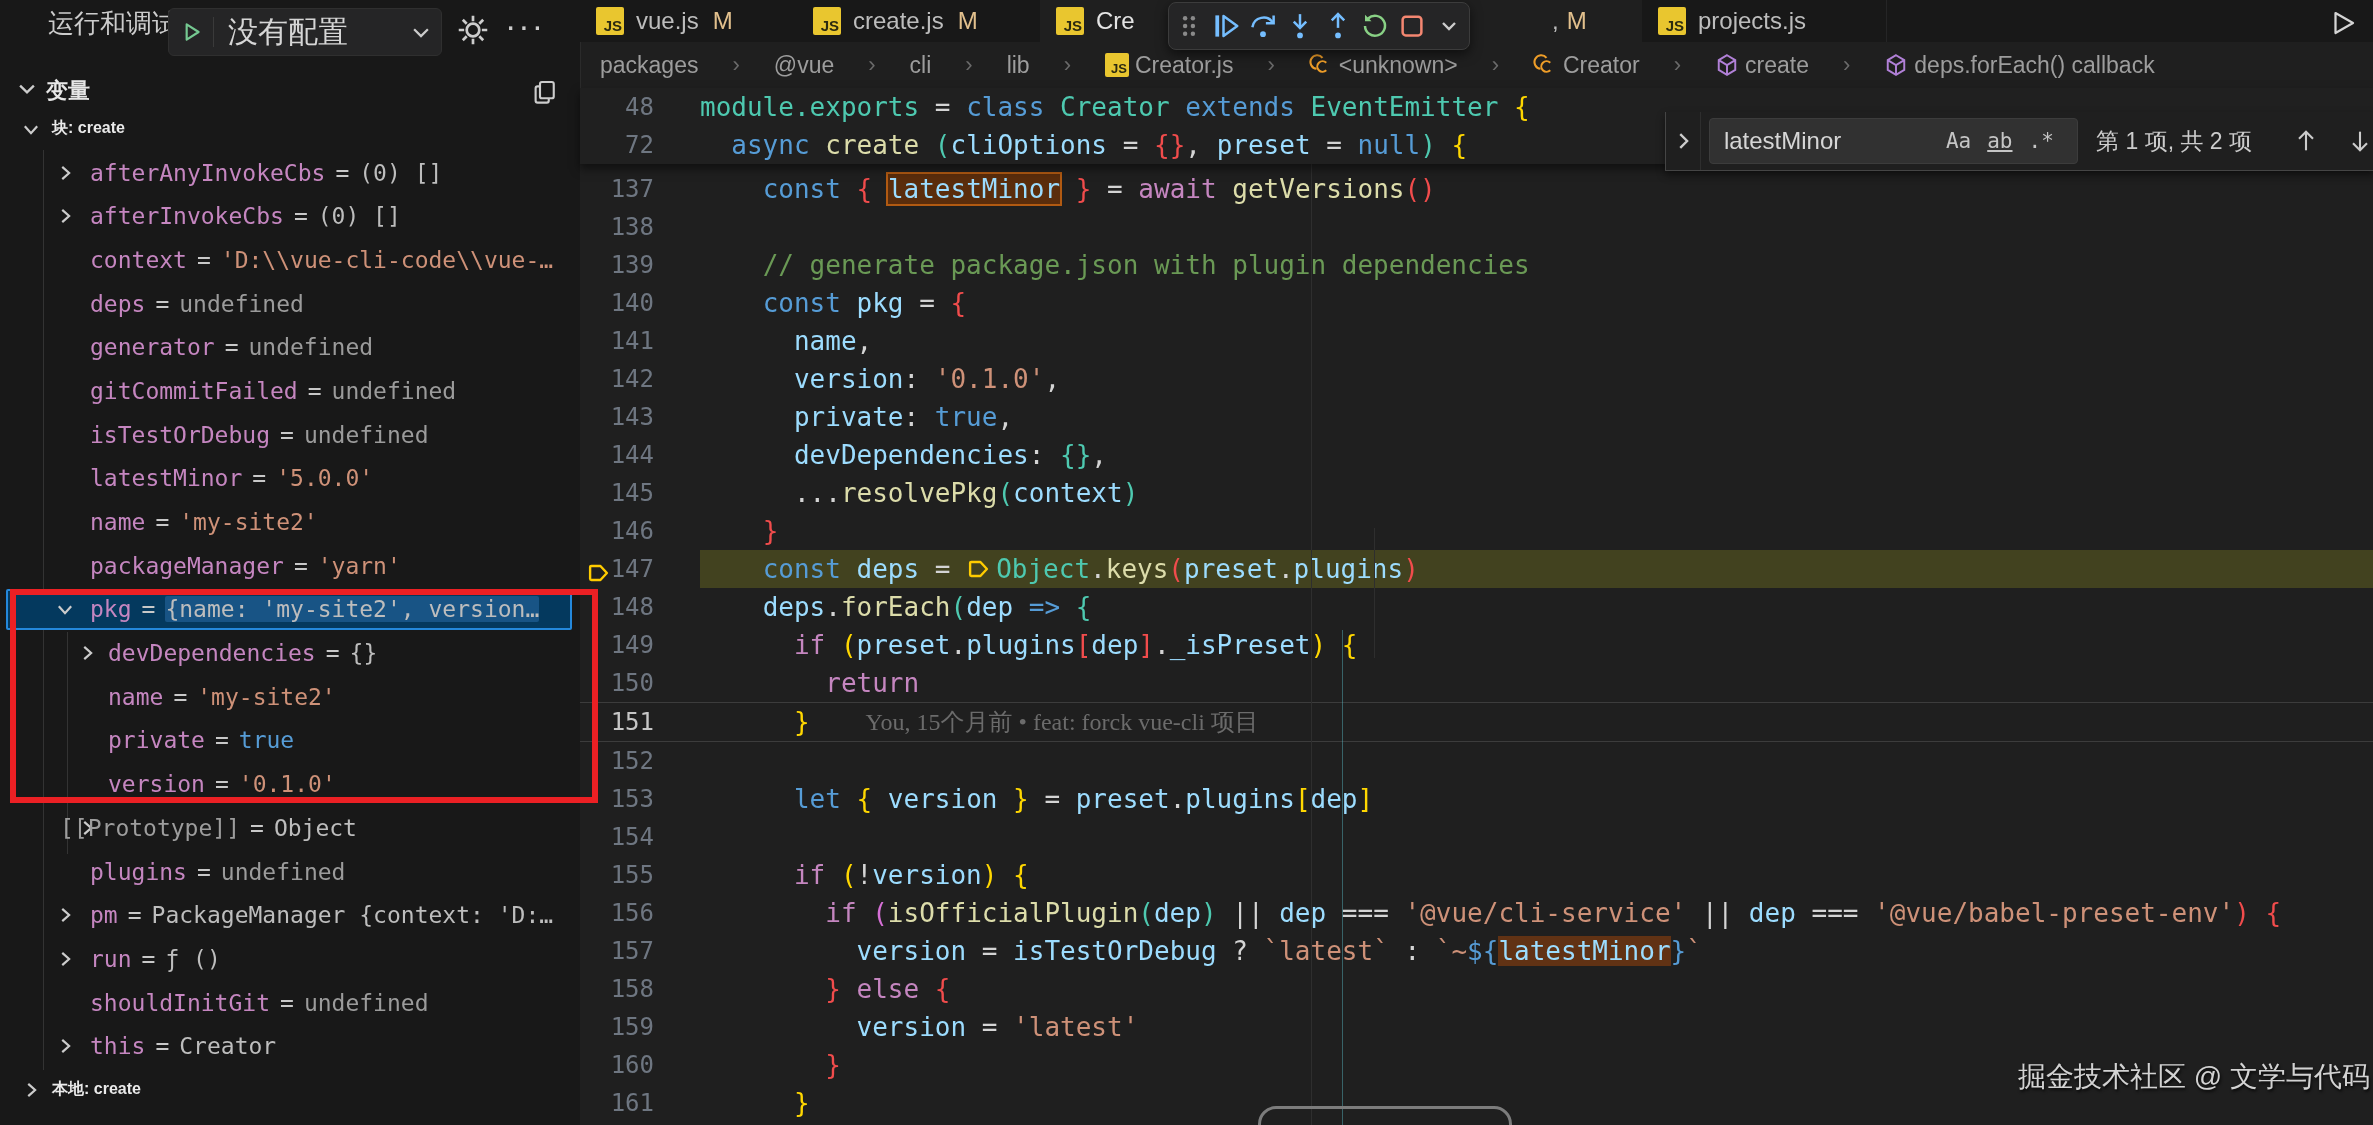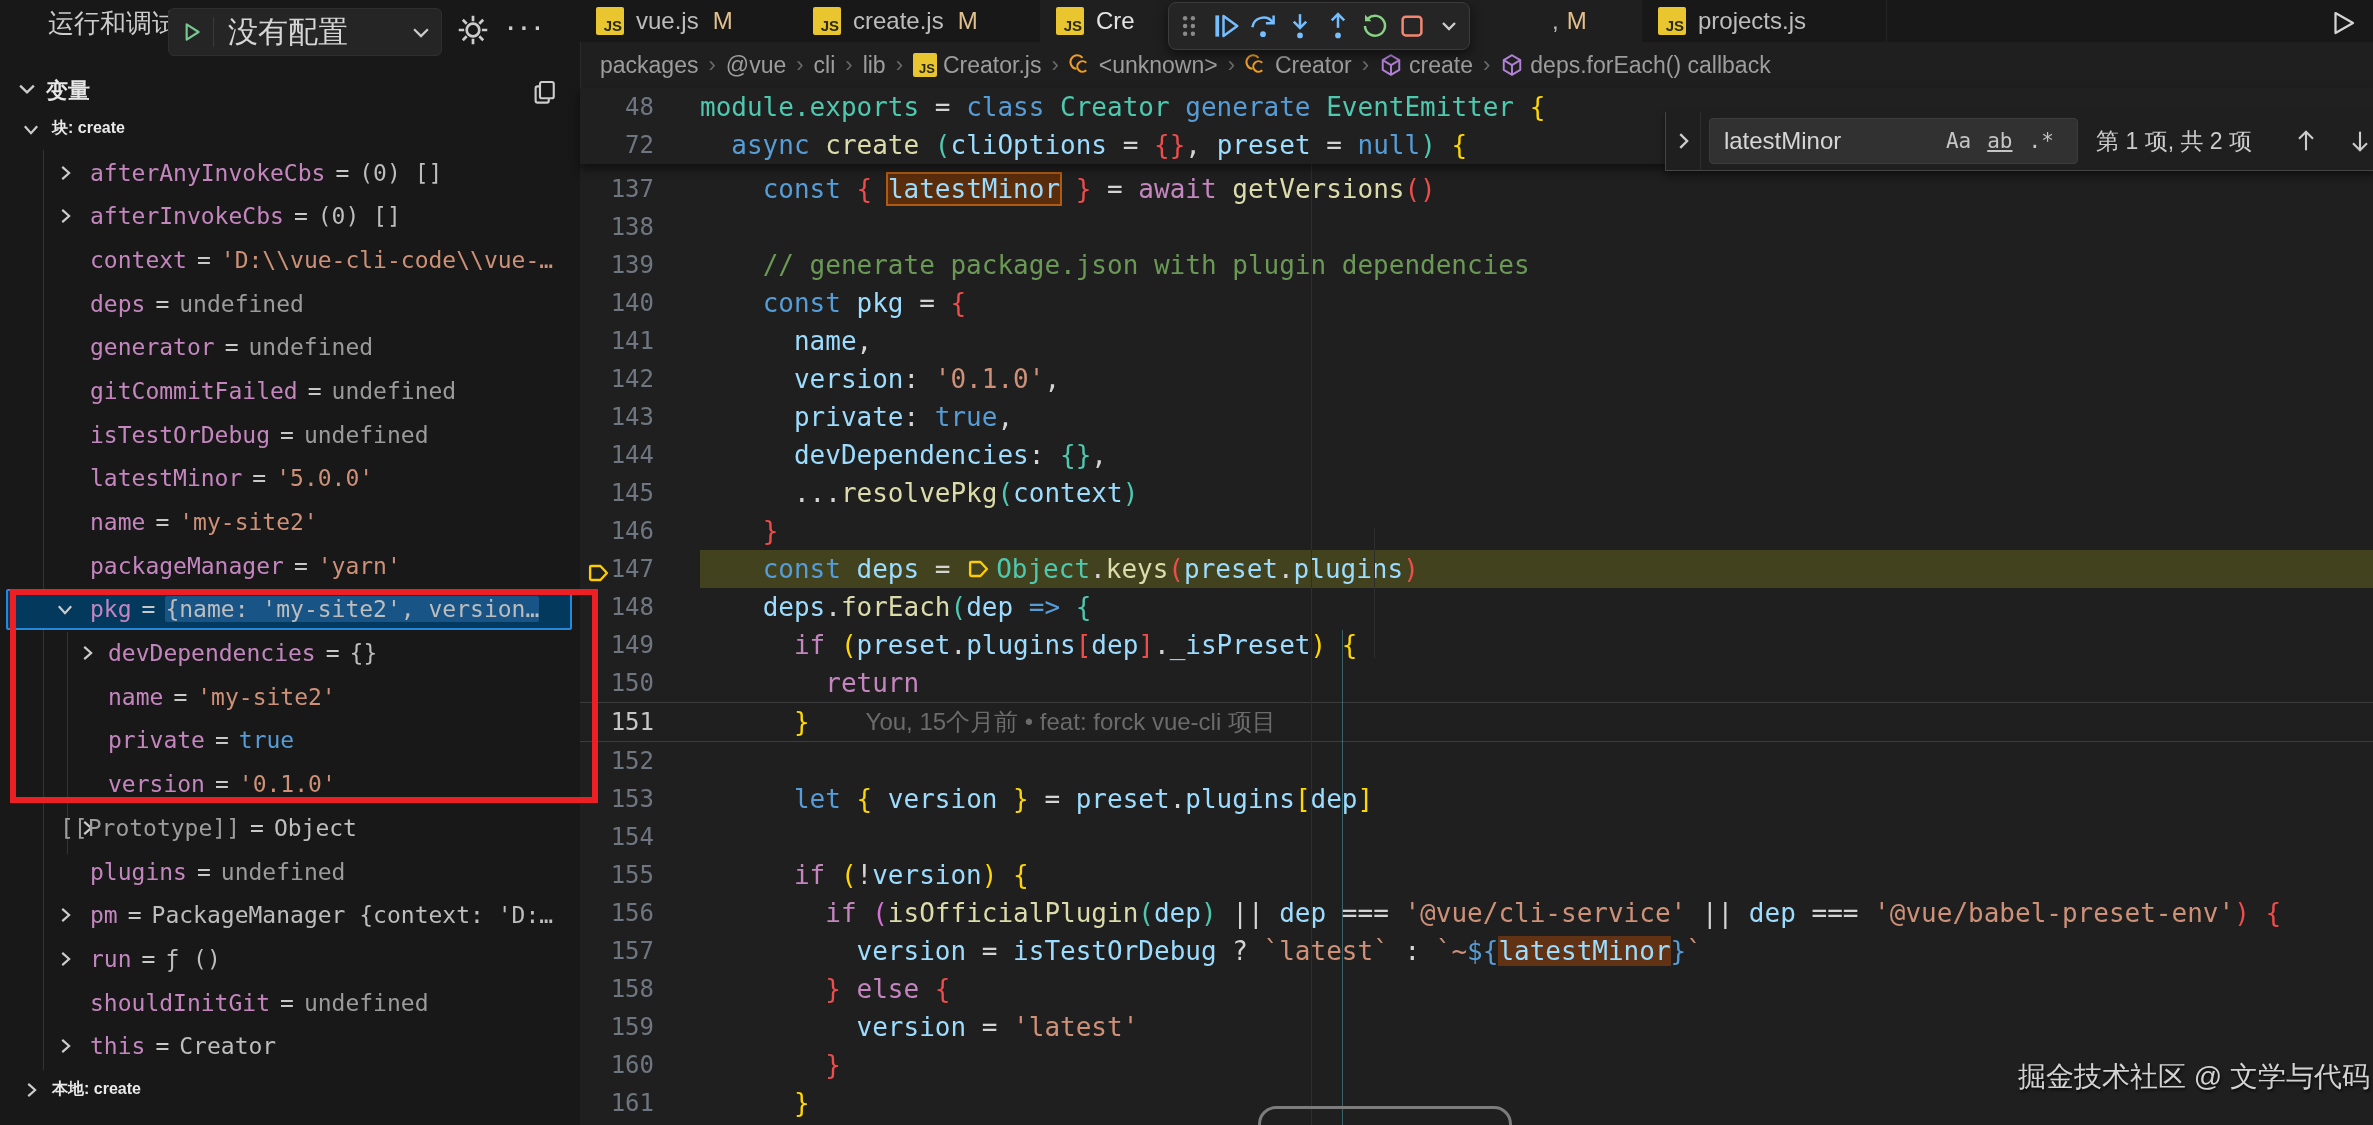--- a/index.html
+++ b/index.html
@@ -39,31 +39,31 @@
   .tab .badge{font-size:24px;color:#e2c08d;margin-left:14px;}
   .tab .jsbadge{margin-left:16px;}
   .jsbadge{width:28px;height:28px;background:#e9c62f;color:#2b2a10;font-weight:700;font-size:15px;display:flex;align-items:flex-end;justify-content:flex-end;padding:0 2px 1px 0;box-sizing:border-box;border-radius:2px;font-family:"Liberation Sans",sans-serif;}
   .tab-frag{position:absolute;left:972px;top:0;height:42px;display:flex;align-items:center;font-size:24px;}
   .tab-frag .comma{color:#bdbdbd;} .tab-frag .m{color:#e2c08d;margin-left:8px;}
   .run-action{position:absolute;left:1748px;top:8px;width:30px;height:30px;}
   
   .dbg-toolbar{position:absolute;left:588px;top:2px;width:300px;height:46px;background:#252526;border:1px solid #3c3c3c;border-radius:8px;box-shadow:0 4px 12px rgba(0,0,0,0.55);display:flex;align-items:center;justify-content:space-evenly;z-index:30;}
   .dbg-btn{width:34px;height:34px;display:flex;align-items:center;justify-content:center;}
   
-  .breadcrumbs{position:absolute;left:20px;top:42px;height:46px;display:flex;align-items:center;font-size:23px;color:#9d9d9d;white-space:nowrap;}
+  .breadcrumbs{position:absolute;left:20px;top:42px;height:46px;display:flex;align-items:center;font-size:23px;color:#9d9d9d;white-space:nowrap;gap:24px;}
   .bc-item{display:flex;align-items:center;}
   .bc-sep{margin:0 10px;color:#6a6a6a;font-size:22px;}
   .bc-ico{width:24px;height:24px;margin-right:6px;display:inline-block;}
   
   .editor{position:absolute;left:0;top:88px;width:1793px;height:1037px;background:#1f1f1f;}
   .code-line{display:flex;height:38px;align-items:center;position:relative;}
   .gutter{width:120px;flex:none;text-align:right;padding-right:46px;box-sizing:border-box;font-family:"DejaVu Sans Mono",monospace;font-size:24px;color:#6e7681;position:relative;}
   .gutter-ico{position:absolute;left:4px;top:5px;width:28px;height:28px;}
   .code-text{white-space:pre;font-family:"DejaVu Sans Mono",monospace;font-size:26px;}
-  .blame{margin-left:56px;color:#6b6b6b;font-family:Liberation Sans, sans-serif;font-size:24px;white-space:pre;}
+  .blame{margin-left:56px;color:#6b6b6b;font-family:Liberation Serif, serif;font-size:24px;white-space:pre;}
   .code-line.hl{background:linear-gradient(to right,transparent 120px,#42421f 120px);}
   .code-line.cur{border-top:1px solid rgba(255,255,255,0.13);border-bottom:1px solid rgba(255,255,255,0.13);}
   .code-line.cur .gutter{color:#c6c6c6;}
   .sticky{position:absolute;left:0;top:0;width:1793px;background:#202020;box-shadow:0 5px 9px rgba(0,0,0,0.5);z-index:10;}
   .code-area{position:absolute;left:0;top:82px;width:1793px;}
   .tk-k{color:#569cd6}.tk-c{color:#c586c0}.tk-s{color:#ce9178}.tk-f{color:#dcdcaa}
   .tk-v{color:#9cdcfe}.tk-t{color:#4ec9b0}.tk-m{color:#6a9955}.tk-p{color:#d4d4d4}
   .tk-G{color:#ffd700}.tk-R{color:#f14c4c}.tk-T{color:#4ec9b0}.tk-P{color:#d670d6}
   .fm1{background:#5a2d0c;outline:2px solid #b15a12;}
   .fm2{background:#613214;}
@@ -539,21 +539,21 @@
             <span class="code-text"><span class="tk-p">        </span><span class="tk-R">}</span></span>
           </div>
           <div class="code-line">
             <span class="gutter">161</span>
             <span class="code-text"><span class="tk-p">      </span><span class="tk-G">}</span></span>
           </div>
         </div>
       <div class="sticky" id="sticky">
           <div class="code-line">
             <span class="gutter">48</span>
-            <span class="code-text"><span class="tk-t">module.exports</span><span class="tk-p"> = </span><span class="tk-k">class</span><span class="tk-p"> </span><span class="tk-t">Creator</span><span class="tk-p"> </span><span class="tk-k">generate</span><span class="tk-p"> </span><span class="tk-t">EventEmitter</span><span class="tk-p"> </span><span class="tk-G">{</span></span>
+            <span class="code-text"><span class="tk-t">module.exports</span><span class="tk-p"> = </span><span class="tk-k">class</span><span class="tk-p"> </span><span class="tk-t">Creator</span><span class="tk-p"> </span><span class="tk-k">extends</span><span class="tk-p"> </span><span class="tk-t">EventEmitter</span><span class="tk-p"> </span><span class="tk-G">{</span></span>
           </div>
           <div class="code-line">
             <span class="gutter">72</span>
             <span class="code-text"><span class="tk-p">  </span><span class="tk-k">async</span><span class="tk-p"> </span><span class="tk-f">create</span><span class="tk-p"> </span><span class="tk-T">(</span><span class="tk-v">cliOptions</span><span class="tk-p"> = </span><span class="tk-R">{}</span><span class="tk-p">, </span><span class="tk-v">preset</span><span class="tk-p"> = </span><span class="tk-k">null</span><span class="tk-T">)</span><span class="tk-p"> </span><span class="tk-G">{</span></span>
           </div>
         </div>
     </div>
 
     <div class="find">
       <div class="find-expand">

